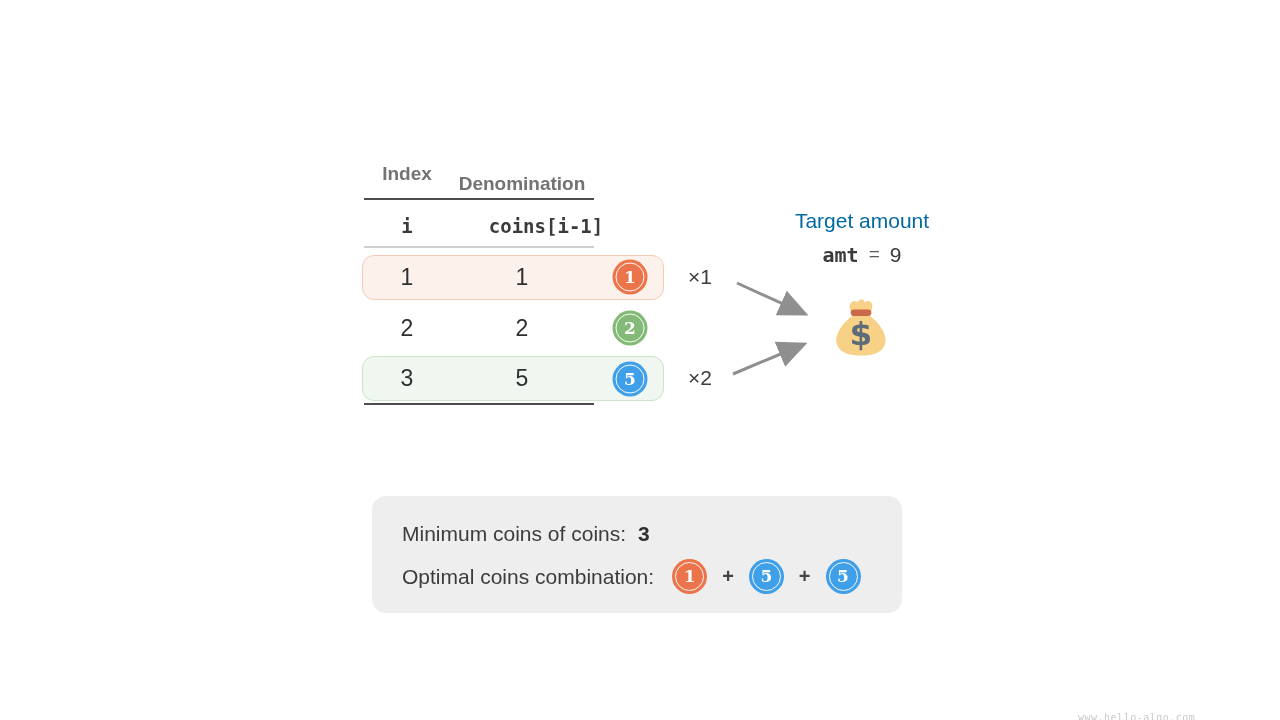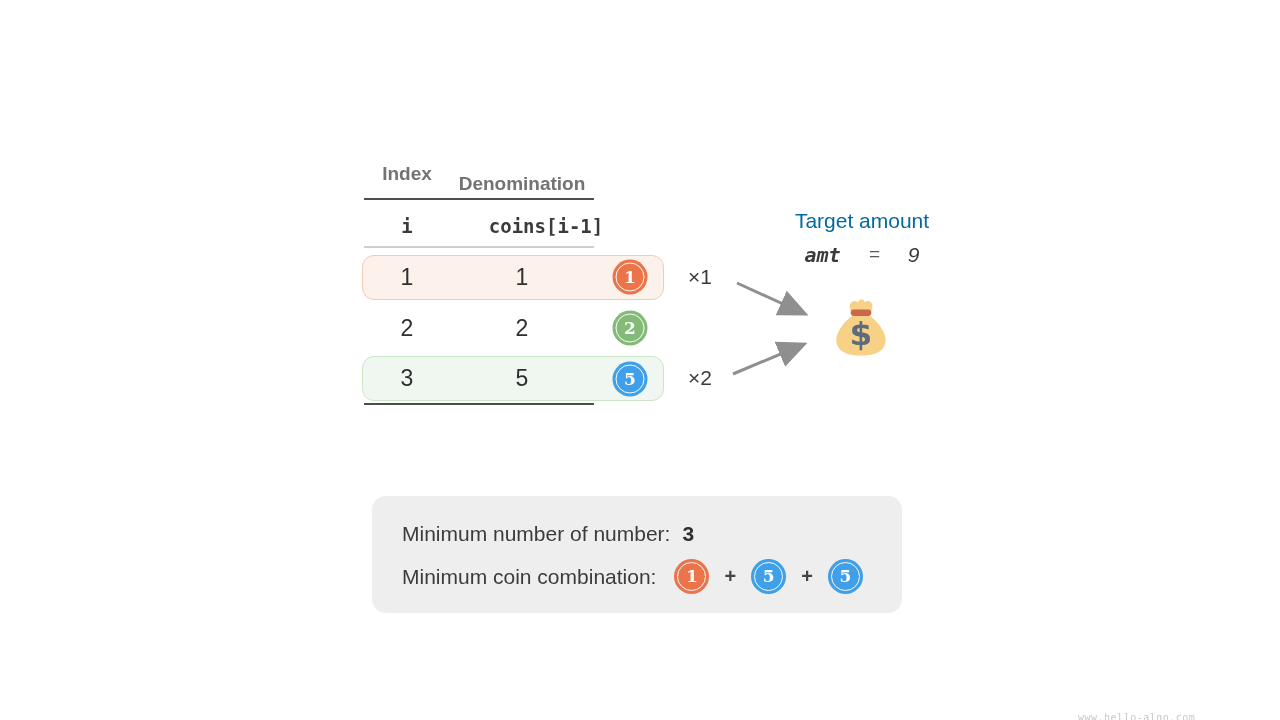--- a/index.html
+++ b/index.html
@@ -85,23 +85,22 @@
     font-size: 21px;
     color: #3b3b3b;
     white-space: nowrap;
   }
 
   
   .target-label { font-size: 21px; color: #0369a1; white-space: nowrap; }
   .target-expr {
     display: flex;
     align-items: flex-start;
-    gap: 28px;
-    white-space: nowrap;
-    font-style: italic;
+    gap: 10px;
+    white-space: nowrap;
   }
   .target-var {
     font-family: "DejaVu Sans Mono", monospace;
     font-weight: bold;
     font-size: 20px;
     color: #3b3b3b;
   }
   .target-eq { font-size: 19px; color: #5a5a5a; }
   .target-val { font-size: 21px; color: #3b3b3b; }
 
@@ -200,26 +199,26 @@
   <svg class="abs" style="left:830px; top:296px;" width="62" height="64" viewBox="0 0 72 74">
     <path d="M25 19 C19 10 27 2 32.5 7.5 C34.5 2.5 38.5 2.5 40.5 7.5 C46 2 53 10 47 19 Z" fill="#f6d186"></path>
     <path d="M28 21 C14 31 4 46 8.5 57 C12 66.5 24 69 36 69 C48 69 60 66.5 63.5 57 C68 46 58 31 44 21 Z" fill="#f6d186"></path>
     <rect x="24" y="15.5" width="24" height="7.5" rx="3.6" fill="#c9684b"></rect>
     <text x="36" y="57" text-anchor="middle" font-family="'DejaVu Sans', sans-serif" font-size="38" font-weight="bold" fill="#5e6b7a">$</text>
   </svg>
 
   <div class="summary-box"></div>
 
   <div class="summary-line" style="top:521px; height:26px; gap:12px;">
-    <span>Minimum number of number:</span>
+    <span>Minimum coins of coins:</span>
     <span class="summary-value">3</span>
   </div>
 
   <div class="summary-line" style="top:559px; height:35px; gap:15px;">
-    <span style="margin-right:3px;">Minimum coin combination:</span>
+    <span style="margin-right:3px;">Optimal coins combination:</span>
     <div class="coin orange">
       <span class="coin-num">1</span>
     </div>
     <span class="plus-sign">+</span>
     <div class="coin blue">
       <span class="coin-num">5</span>
     </div>
     <span class="plus-sign">+</span>
     <div class="coin blue">
       <span class="coin-num">5</span>

